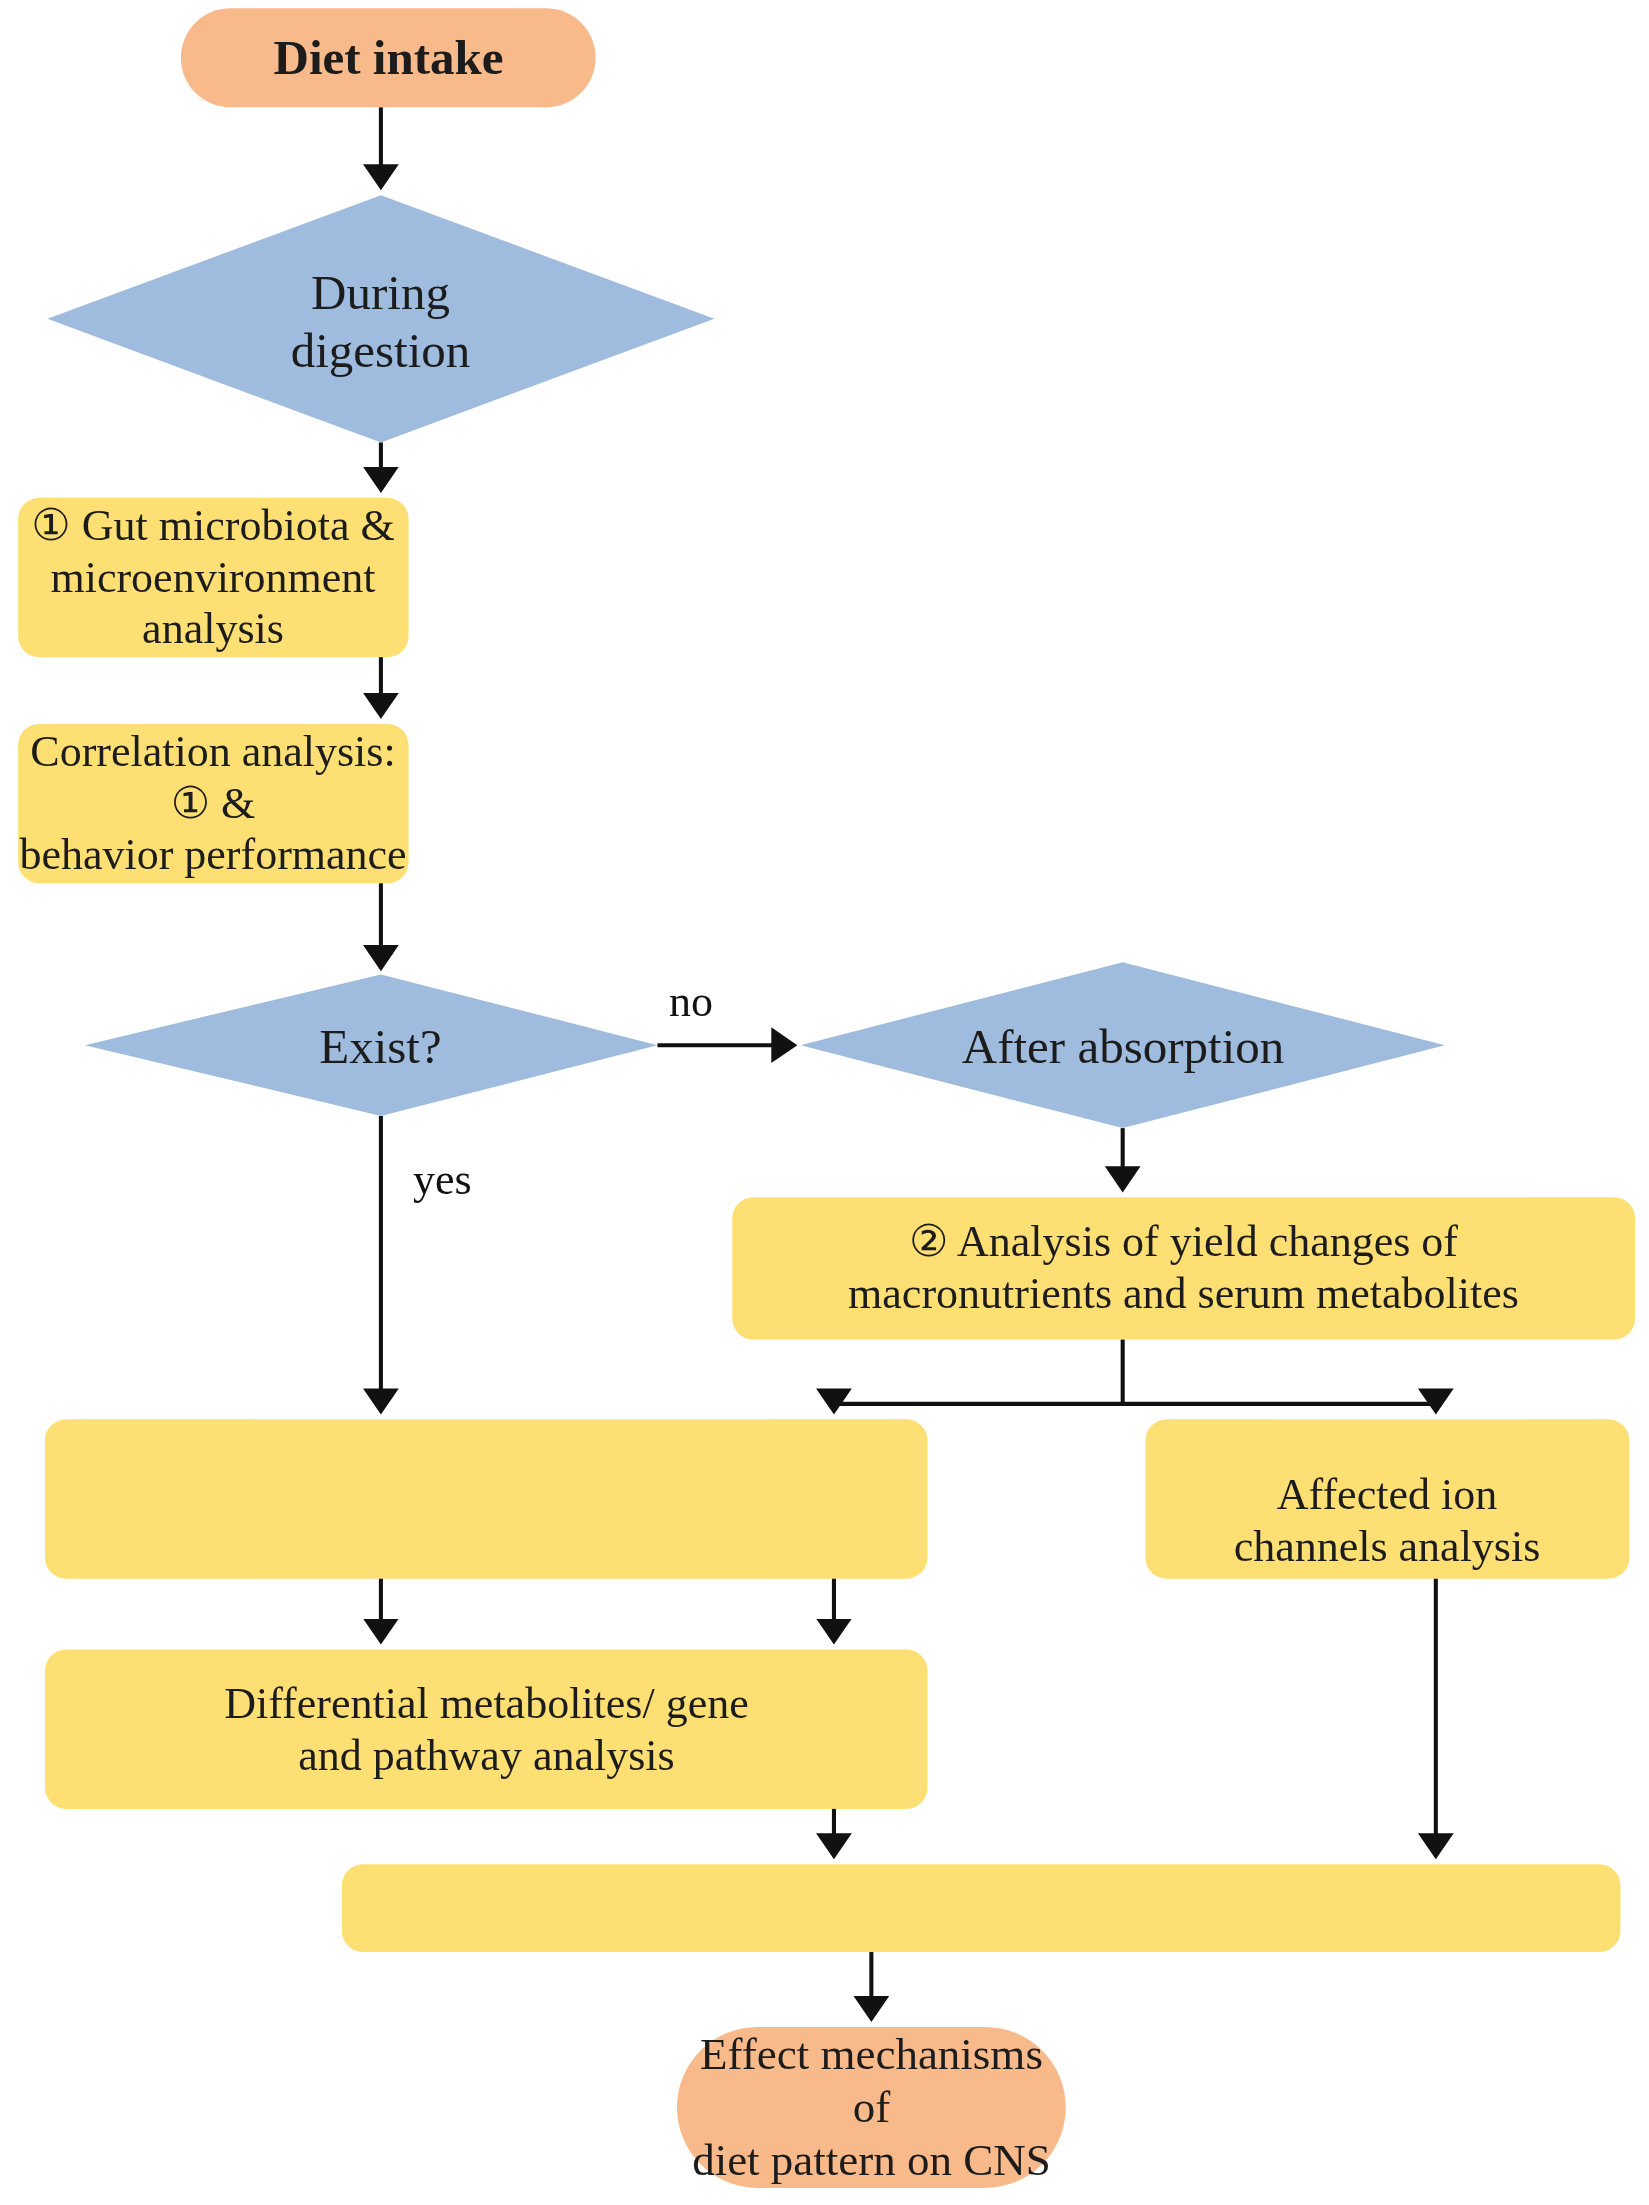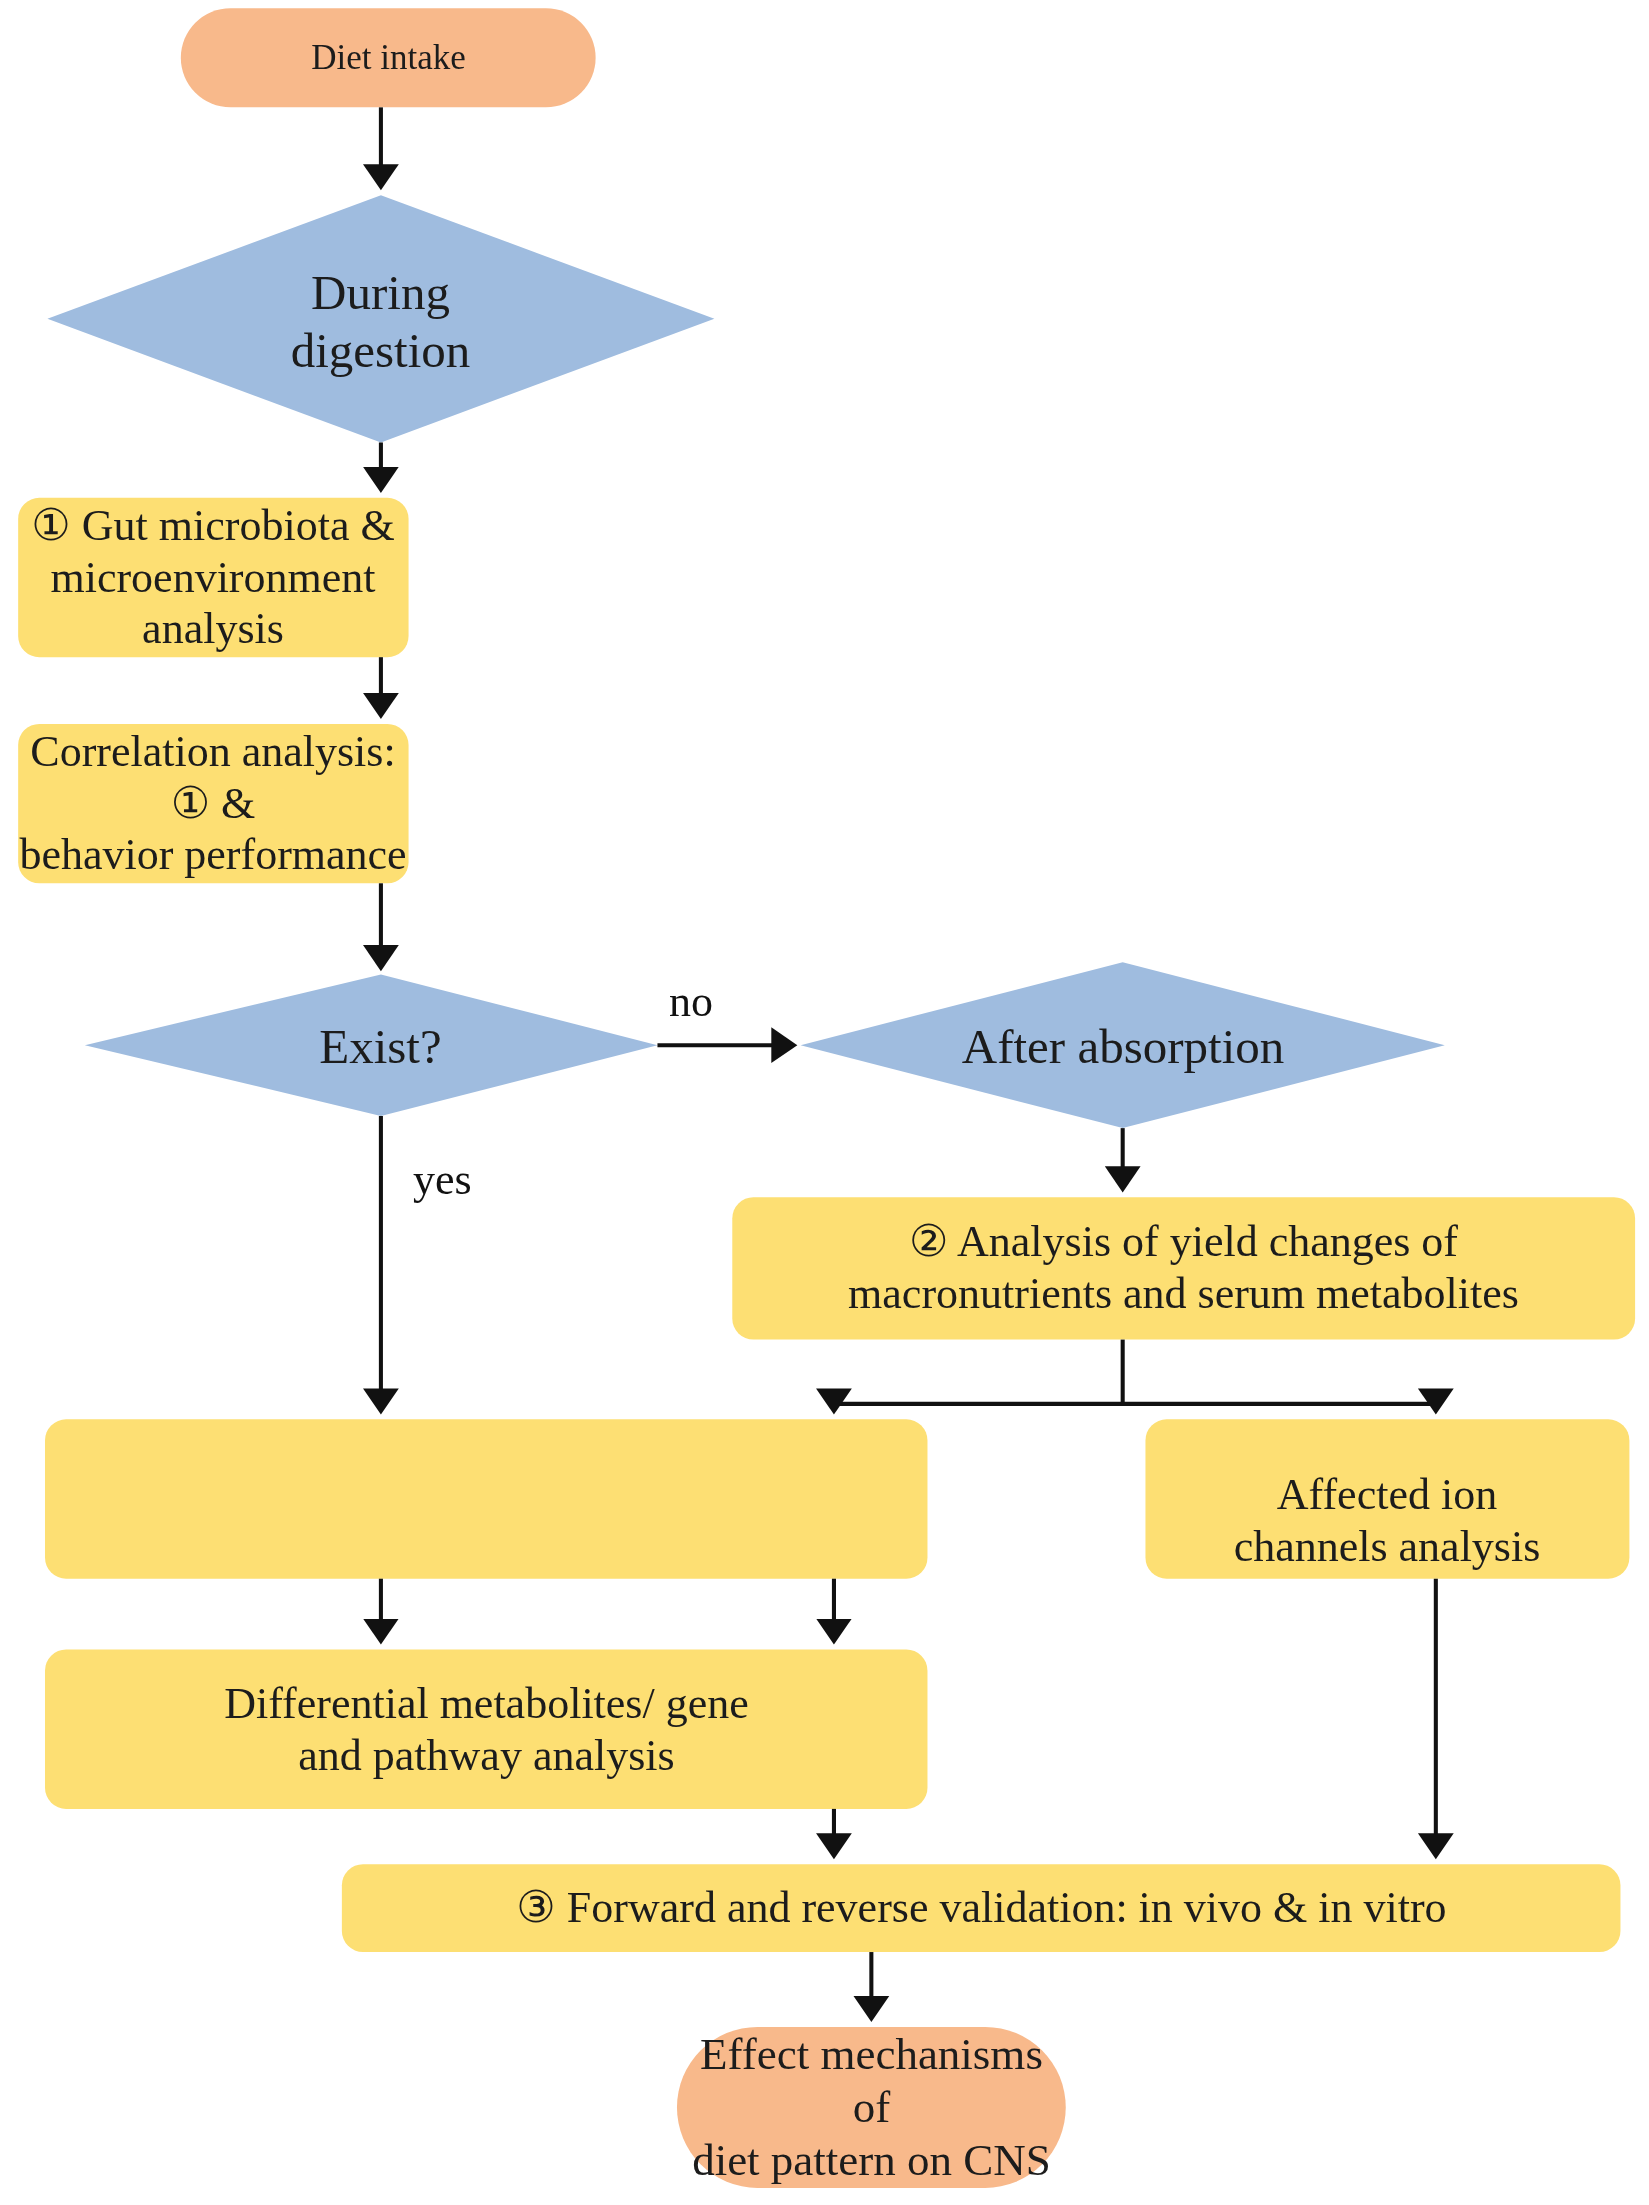--- a/index.html
+++ b/index.html
@@ -32,22 +32,22 @@
     display: flex;
     align-items: center;
     justify-content: center;
     text-align: center;
     color: #1c1c1c;
     line-height: 1.18;
     pointer-events: none;
     white-space: pre-line;
   }
   .terminal-label {
-    font-weight: normal;
-    font-size: 35px;
+    font-weight: bold;
+    font-size: 49px;
   }
   .terminal-label-end {
     font-weight: normal;
     font-size: 45px;
   }
   .decision-label {
     font-size: 49px;
   }
   .process-label {
     font-size: 44px;
@@ -173,21 +173,20 @@
   <div class="node-label process-label" style="left:732px; top:1197px; width:903px; height:142px;">② Analysis of yield changes of
 macronutrients and serum metabolites</div>
 
 
   <div class="node-label process-label" style="left:1145px; top:1419px; width:484px; height:159px;margin-top:22px;">Affected ion
 channels analysis</div>
 
   <div class="node-label process-label" style="left:45px; top:1650px; width:883px; height:159px;">Differential metabolites/ gene
 and pathway analysis</div>
 
-  <div class="node-label process-label" style="left:342px; top:1864px; width:1279px; height:88px;">③ Forward and reverse validation: in vivo &amp; in vitro</div>
 
   <div class="node-label terminal-label-end" style="left:677px; top:2027px; width:389px; height:161px;">Effect mechanisms of
 diet pattern on CNS</div>
 
   <div class="edge-label" style="left:669px; top:980px;">no</div>
 
   <div class="edge-label" style="left:413px; top:1158px;">yes</div>
 
 </div>
 

